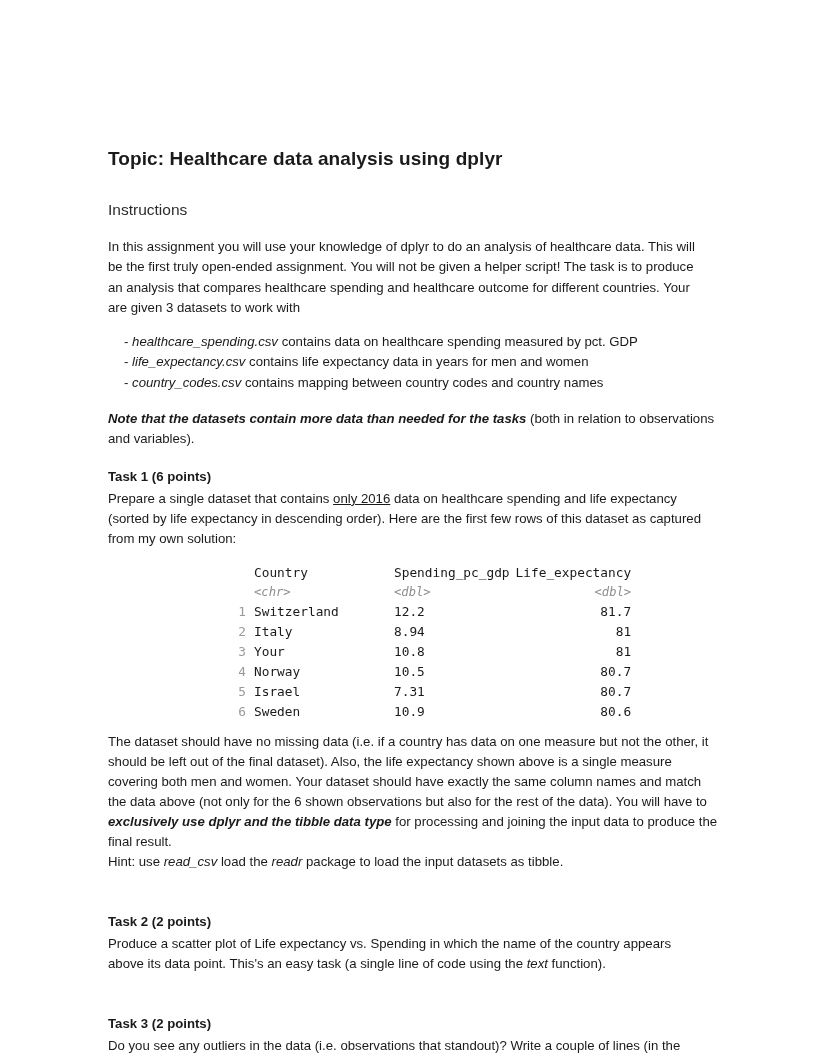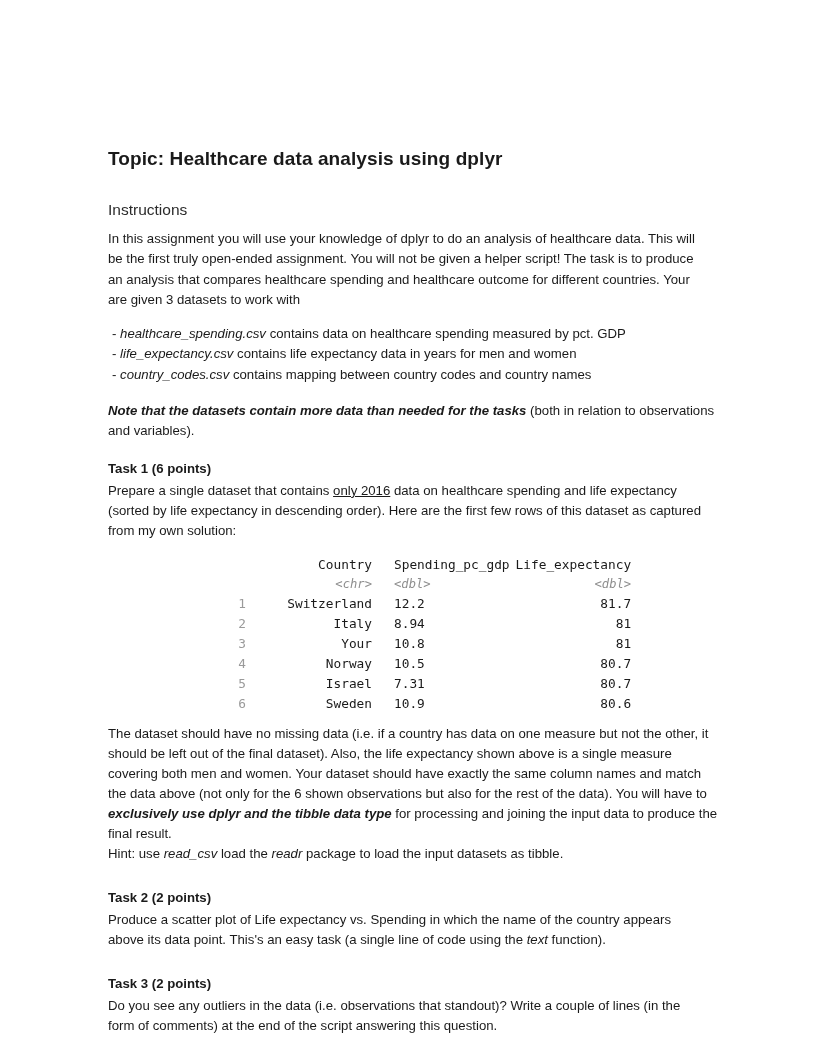--- a/index.html
+++ b/index.html
@@ -25,55 +25,55 @@
     font-size: 19px;
     font-weight: bold;
     letter-spacing: 0.1px;
     margin: 0 0 30px 0;
     line-height: 1.2;
   }
   .section-head {
     font-size: 15.5px;
     font-weight: normal;
     color: #2b2b2b;
-    margin: 0 0 10px 0;
+    margin: 0 0 18px 0;
     line-height: 1.2;
   }
   p.body {
     font-size: 13.2px;
     line-height: 1.52;
     margin: 0 17px 14px 0;
     color: #1a1a1a;
   }
   p.tight {
     margin: 0;
   }
   .dataset-list {
-    margin: 0 0 16px 4px;
+    margin: 0 0 16px 16px;
   }
   .dataset-list .row {
     font-size: 13.2px;
     line-height: 1.55;
   }
   .fn {
     font-style: italic;
   }
   .note {
     font-size: 13.2px;
     line-height: 1.52;
     margin: 0 0 18px 0;
   }
   .note b {
     font-weight: bold;
     font-style: italic;
   }
   .task-head {
     font-size: 13.2px;
     font-weight: bold;
-    margin: 0 0 2px 0;
+    margin: 16px 0 2px 0;
     line-height: 1.5;
   }
   .underline {
     text-decoration: underline;
   }
   .bolditalic {
     font-weight: bold;
     font-style: italic;
   }
   .code-table {
@@ -89,21 +89,21 @@
     white-space: pre;
     vertical-align: baseline;
   }
   .c-idx {
     color: #9a9a9a;
     text-align: right;
     padding-right: 8px !important;
     width: 18px;
   }
   .c-country {
-    text-align: right;
+    text-align: left;
     padding-right: 22px !important;
     min-width: 118px;
   }
   .c-num1 {
     text-align: left;
     min-width: 86px;
     padding-right: 6px !important;
   }
   .c-num2 {
     text-align: right;

